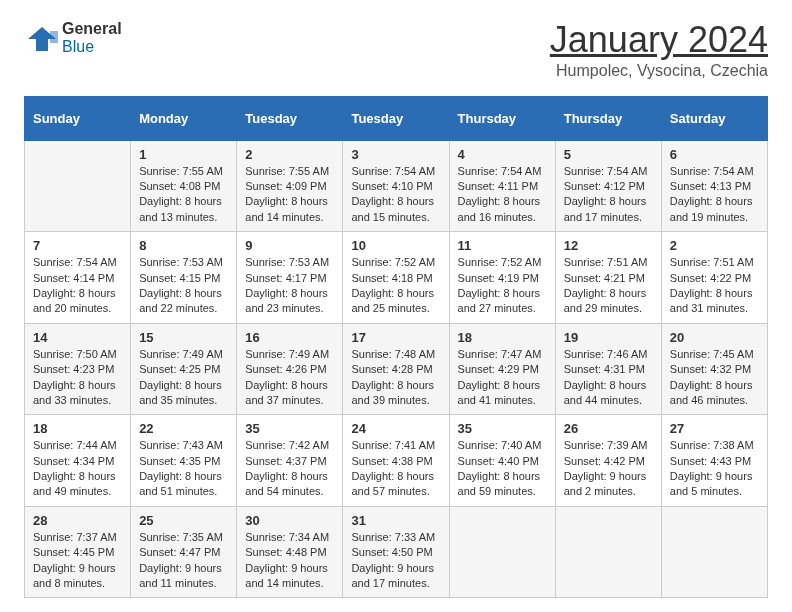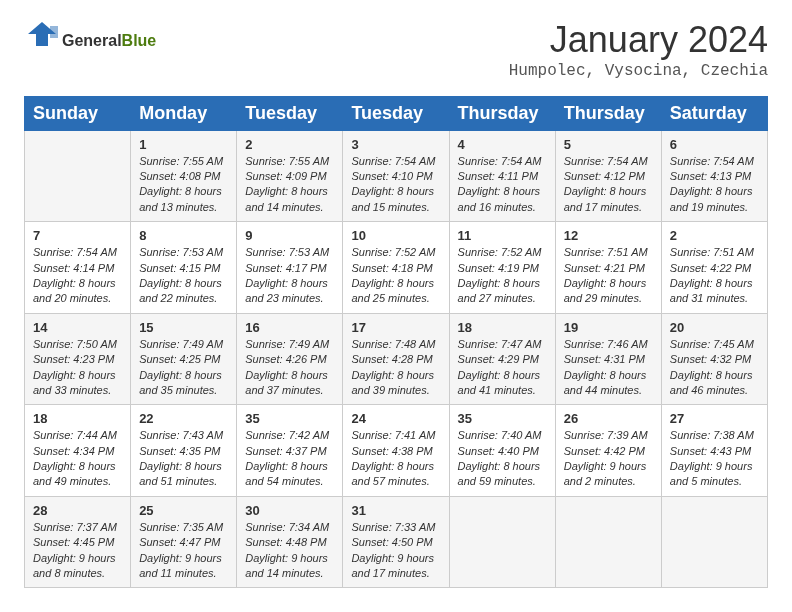--- a/index.html
+++ b/index.html
@@ -27,38 +27,38 @@
       margin-bottom: 2px;
     }
     .title-section {
       text-align: right;
     }
     .main-title {
       font-size: 36px;
       font-weight: normal;
       color: #333;
       line-height: 1.1;
+      text-decoration: underline;
     }
     .subtitle {
       font-size: 16px;
       color: #555;
       margin-top: 2px;
-      font-family: Liberation Mono, monospace;
     }
     .calendar-table {
       width: 100%;
       border-collapse: collapse;
       font-size: 11.5px;
     }
     .calendar-table th {
       background-color: #2a6db5;
       color: #fff;
       text-align: left;
-      padding: 6px 8px;
-      font-size: 18px;
+      padding: 14px 8px;
+      font-size: 13px;
       font-weight: bold;
       border: 1px solid #2a6db5;
     }
     .calendar-table td {
       vertical-align: top;
       padding: 6px 8px;
       border: 1px solid #ccc;
       width: 14.28%;
       height: 80px;
     }
@@ -72,39 +72,38 @@
       font-size: 13px;
       font-weight: bold;
       color: #333;
       margin-bottom: 2px;
       display: block;
     }
     .day-info {
       color: #333;
       line-height: 1.4;
       font-size: 11px;
-      font-style: italic;
     }
     .empty-cell {
       background-color: inherit;
     }
   </style>
 </head>
 <body>
 
 <div class="header-section">
   <div class="logo">
     <svg class="logo-icon" viewBox="0 0 32 28">
       <polygon points="16,2 30,14 22,14 22,26 10,26 10,14 2,14" fill="#2a6db5"></polygon>
       <polygon points="24,6 32,6 32,18 24,18" fill="#2a6db5" opacity="0.5"></polygon>
     </svg>
     <div style="margin-left:4px;">
-      <div style="display:flex; flex-direction:row; line-height:1.1;">
+      <div style="display:flex; flex-direction:column; line-height:1.1;">
         <span style="font-size:16px; font-weight:bold; color:#333;">General</span>
-        <span style="font-size:16px; font-weight:bold; color:#4d7c0f;">Blue</span>
+        <span style="font-size:16px; font-weight:normal; color:#0369a1;">Blue</span>
       </div>
     </div>
   </div>
   <div class="title-section">
     <div class="main-title">January 2024</div>
     <div class="subtitle">Humpolec, Vysocina, Czechia</div>
   </div>
 </div>
 
 <table class="calendar-table">

